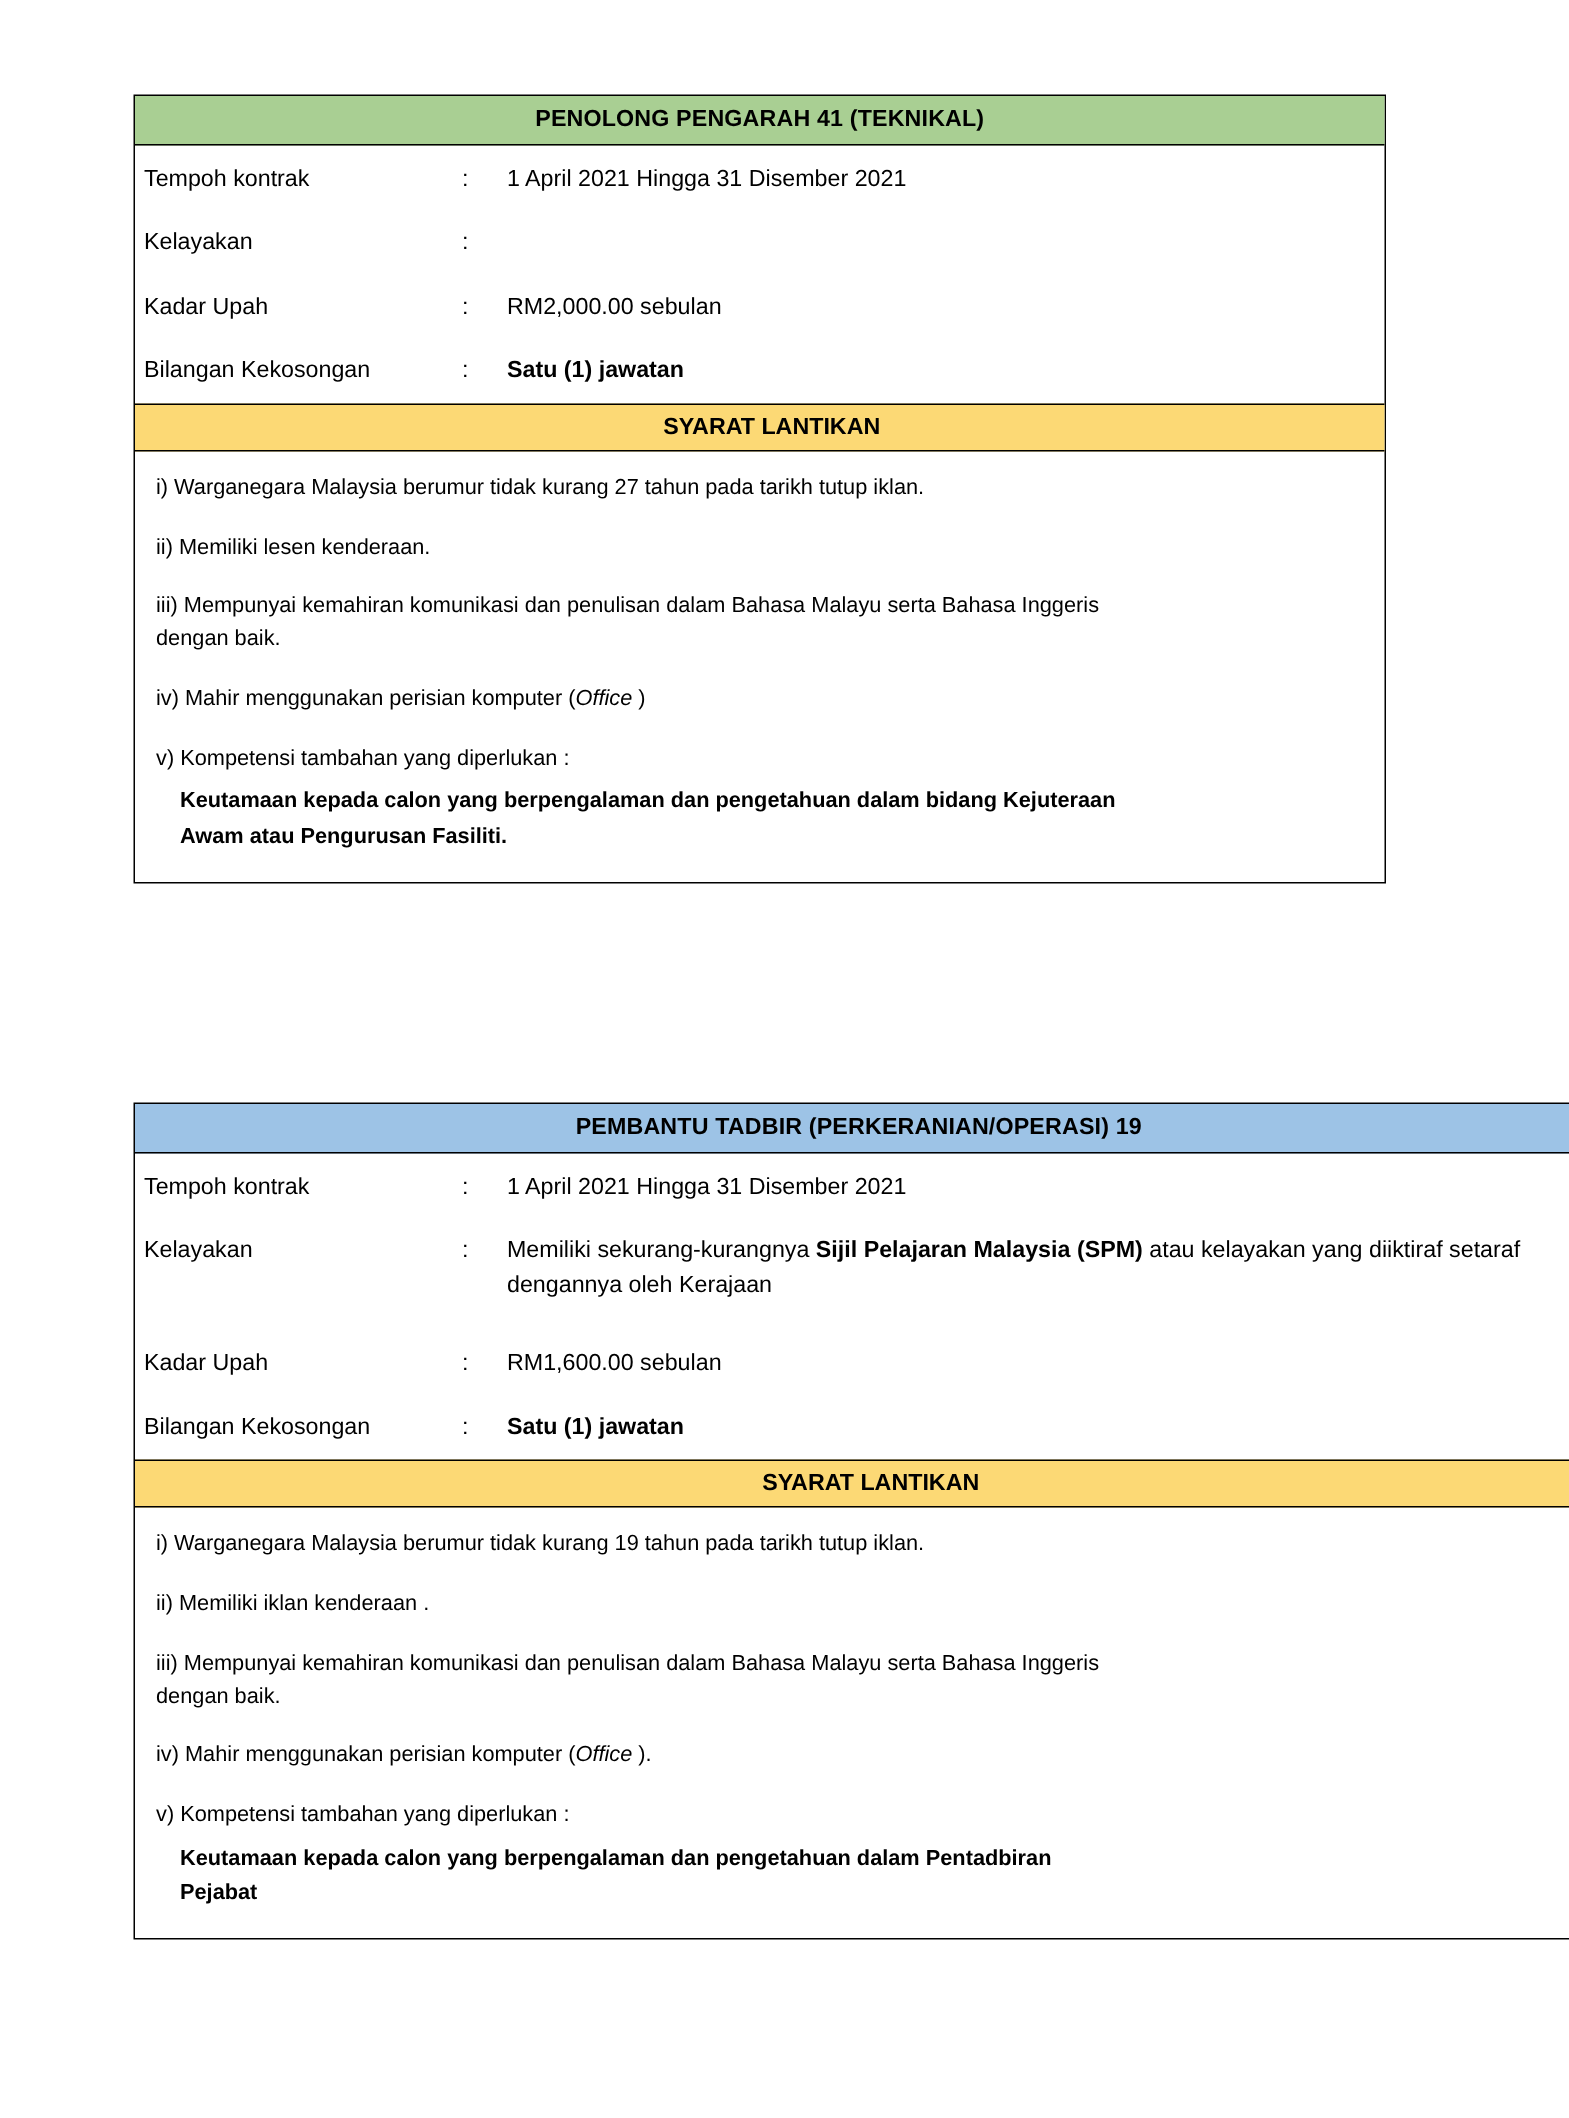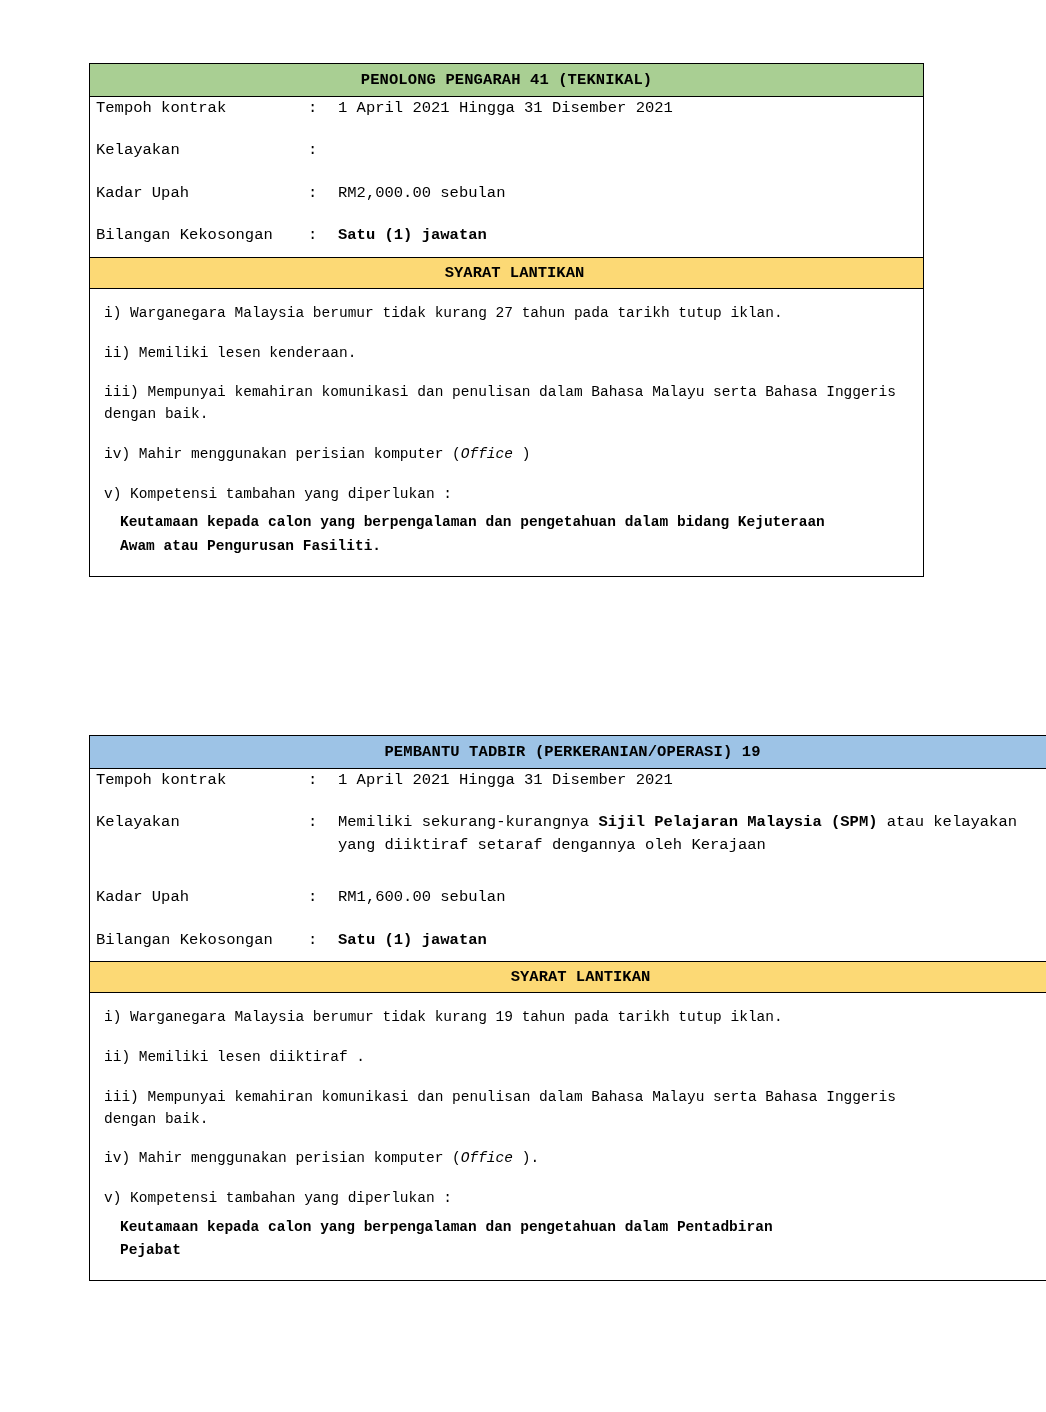--- a/index.html
+++ b/index.html
@@ -12,21 +12,20 @@
     height: 1412px;
     font-family: "Liberation Sans", sans-serif;
     color: #000000;
     position: relative;
   }
   .page {
     width: 1046px;
     height: 1412px;
     position: relative;
     box-sizing: border-box;
-    font-family: Liberation Mono, monospace;
   }
   .job-table {
     position: absolute;
     border: 1px solid #000000;
     box-sizing: border-box;
     background: #ffffff;
   }
   #table-1 { left: 89px; top: 63px; width: 835px; }
   #table-2 { left: 89px; top: 735px; width: 967px; }
 
@@ -36,21 +35,21 @@
     font-size: 15.5px;
     letter-spacing: 0.1px;
     padding: 7px 4px 7px 4px;
     border-bottom: 1px solid #000000;
     box-sizing: border-box;
   }
   .title-green { background: #a9cf93; }
   .title-blue  { background: #9dc3e6; }
 
   .details {
-    padding: 0 0 10px 0;
+    padding: 12px 0 10px 0;
   }
   .row {
     display: flex;
     align-items: flex-start;
     padding: 0 10px 0 6px;
   }
   .row + .row { margin-top: 20px; }
 
   .label {
     width: 212px;
@@ -167,21 +166,21 @@
         <div class="label">Bilangan Kekosongan</div>
         <div class="colon">:</div>
         <div class="value"><b>Satu (1) jawatan</b></div>
       </div>
     </div>
 
     <div class="syarat-bar">SYARAT LANTIKAN</div>
 
     <div class="conditions">
       <div class="cond"> i) Warganegara Malaysia berumur tidak kurang 19 tahun pada tarikh tutup iklan.</div>
-      <div class="cond"> ii) Memiliki lesen diiktiraf .</div>
+      <div class="cond"> ii) Memiliki iklan kenderaan .</div>
       <div class="cond">iii) Mempunyai kemahiran komunikasi dan penulisan dalam Bahasa Malayu serta Bahasa Inggeris
        dengan baik.</div>
       <div class="cond">iv) Mahir menggunakan perisian komputer (<i>Office</i> ).</div>
       <div class="cond" style="margin-bottom:6px;">v) Kompetensi tambahan yang diperlukan :</div>
       <div class="cond-strong">Keutamaan kepada calon yang berpengalaman dan pengetahuan dalam Pentadbiran
   Pejabat</div>
     </div>
   </div>
 
 </div>

